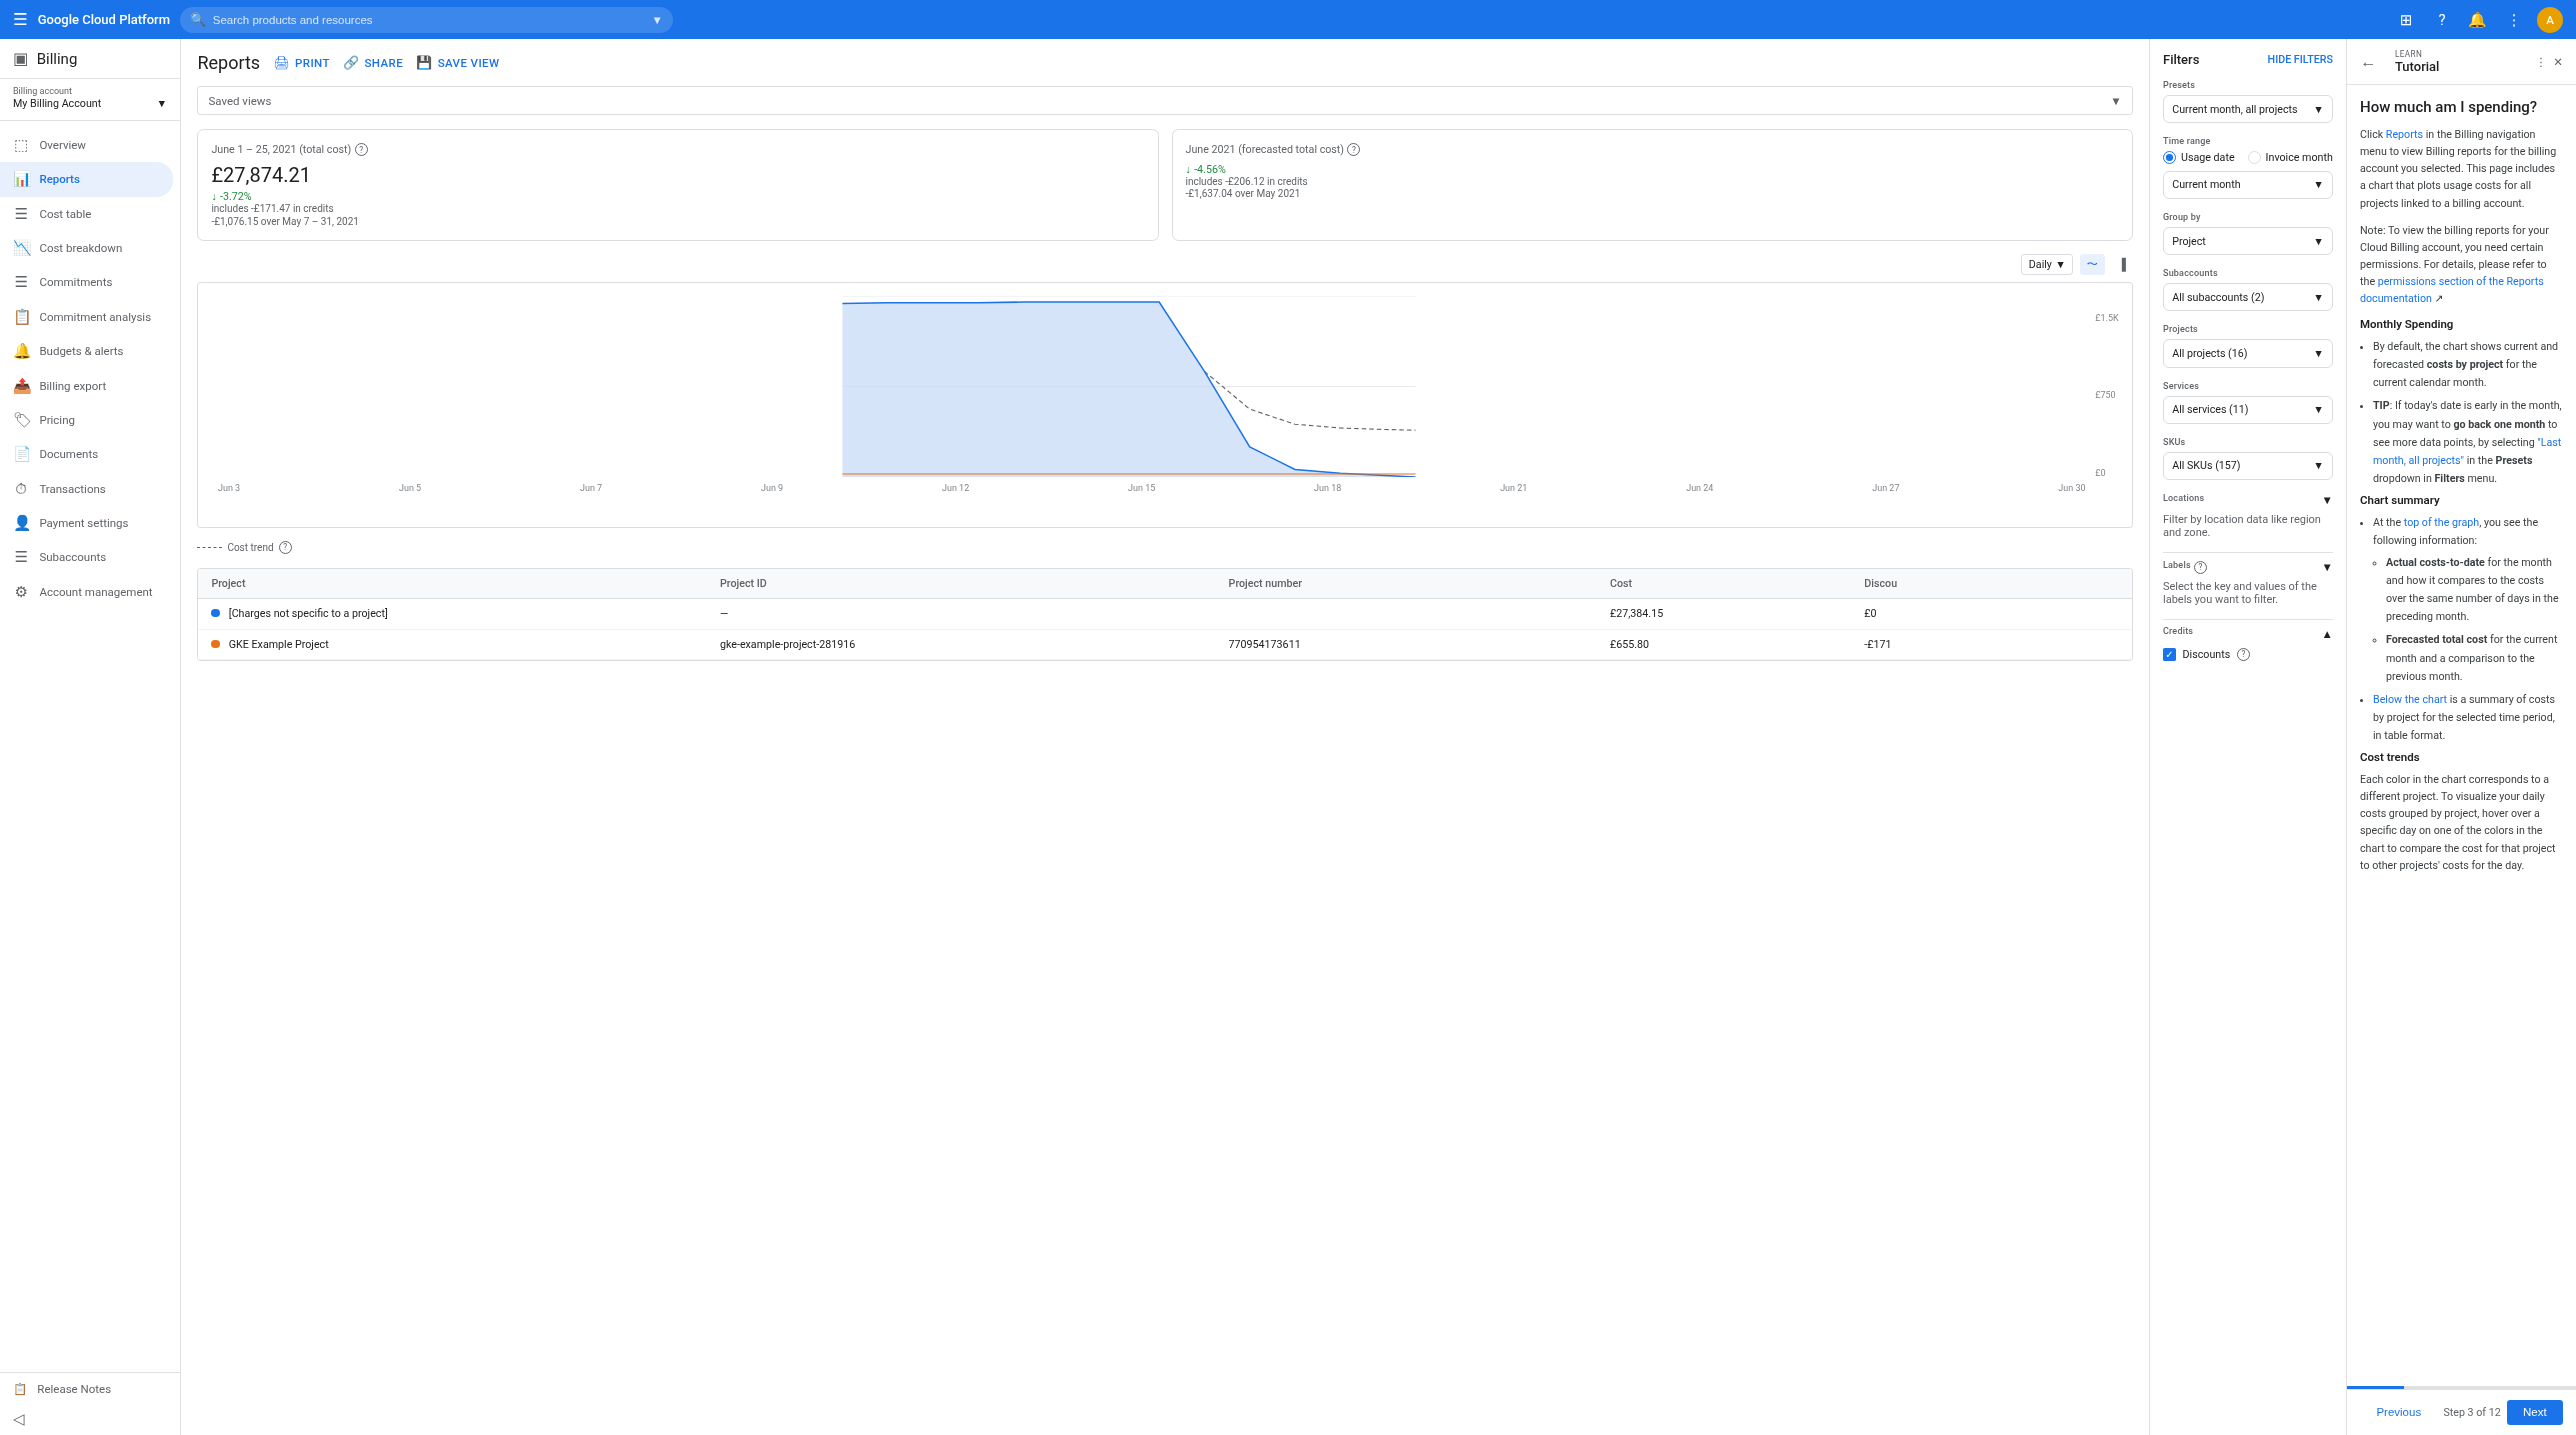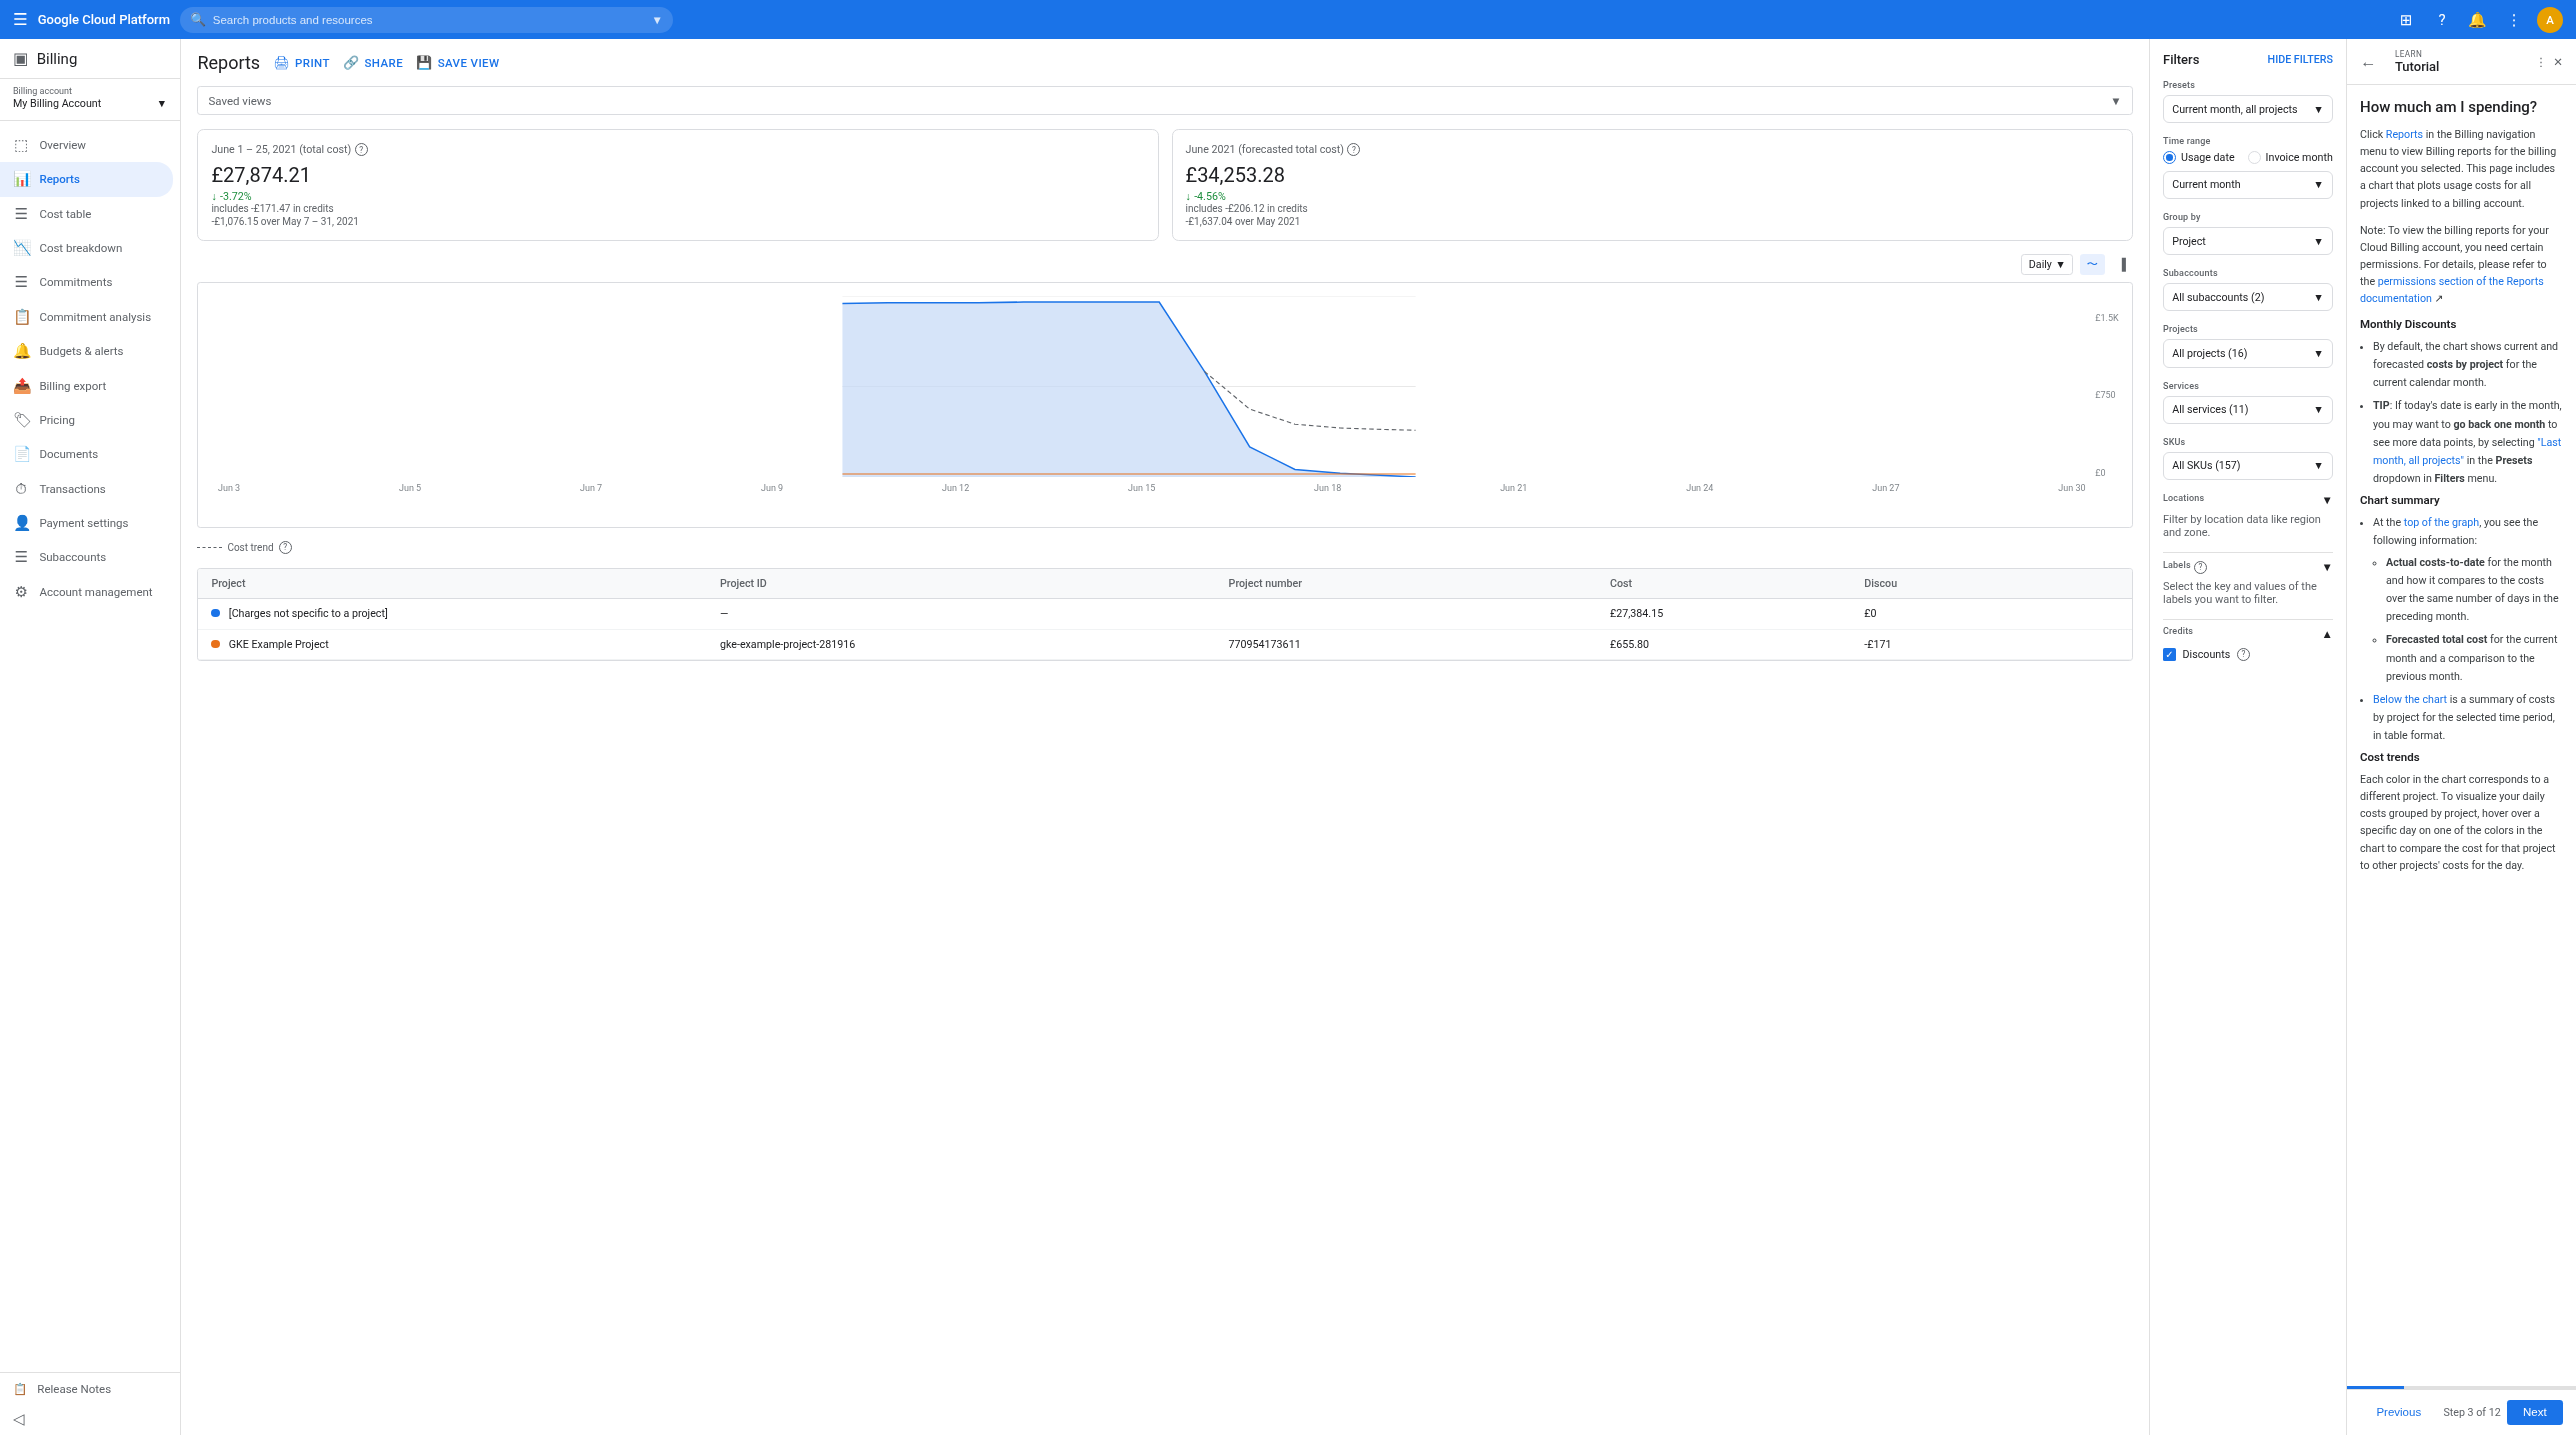--- a/index.html
+++ b/index.html
@@ -264,21 +264,20 @@
             <span>-3.72%</span>
           </div>
           <div class="summary-card-sub">includes -£171.47 in credits</div>
           <div class="summary-card-sub2">-£1,076.15 over May 7 – 31, 2021</div>
         </div>
         <div class="summary-card">
           <div class="summary-card-title">
             <span>June 2021 (forecasted total cost)</span>
             <span class="help-icon">?</span>
           </div>
-          <div class="summary-card-amount">£34,253.28</div>
           <div class="summary-card-change change-down">
             <span>↓</span>
             <span>-4.56%</span>
           </div>
           <div class="summary-card-sub">includes -£206.12 in credits</div>
           <div class="summary-card-sub2">-£1,637.04 over May 2021</div>
         </div>
       </div>
 
       
@@ -487,21 +486,21 @@
         </div>
       </div>
       <div class="tutorial-content">
         <h2 class="tutorial-main-title">How much am I spending?</h2>
         <p class="tutorial-text">
           Click <a class="tutorial-link">Reports</a> in the Billing navigation menu to view Billing reports for the billing account you selected. This page includes a chart that plots usage costs for all projects linked to a billing account.
         </p>
         <p class="tutorial-text">
           Note: To view the billing reports for your Cloud Billing account, you need certain permissions. For details, please refer to the <a class="tutorial-link">permissions section of the Reports documentation</a> ↗
         </p>
-        <div class="tutorial-section-title">Monthly Discounts</div>
+        <div class="tutorial-section-title">Monthly Spending</div>
         <ul class="tutorial-list">
           <li>By default, the chart shows current and forecasted <strong>costs by project</strong> for the current calendar month.</li>
           <li><strong>TIP</strong>: If today's date is early in the month, you may want to <strong>go back one month</strong> to see more data points, by selecting <a class="tutorial-link">"Last month, all projects"</a> in the <strong>Presets</strong> dropdown in <strong>Filters</strong> menu.</li>
         </ul>
         <div class="tutorial-section-title">Chart summary</div>
         <ul class="tutorial-list">
           <li>At the <a class="tutorial-link">top of the graph</a>, you see the following information:
             <ul style="padding-left:13px; margin-top:3.3px;">
               <li><strong>Actual costs-to-date</strong> for the month and how it compares to the costs over the same number of days in the preceding month.</li>
               <li><strong>Forecasted total cost</strong> for the current month and a comparison to the previous month.</li>

